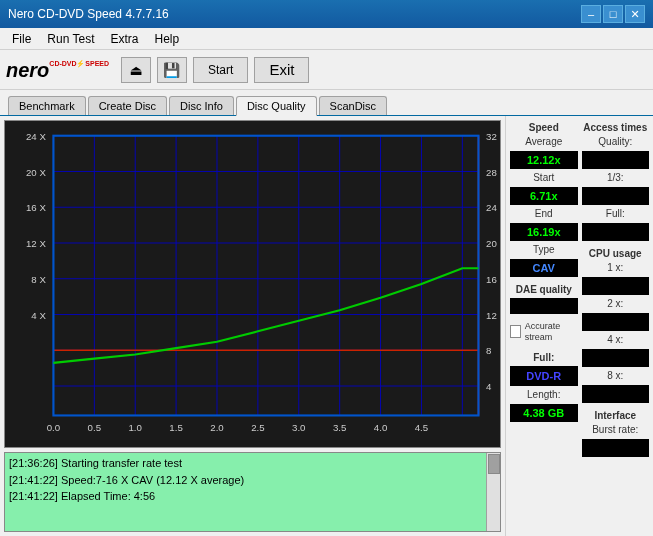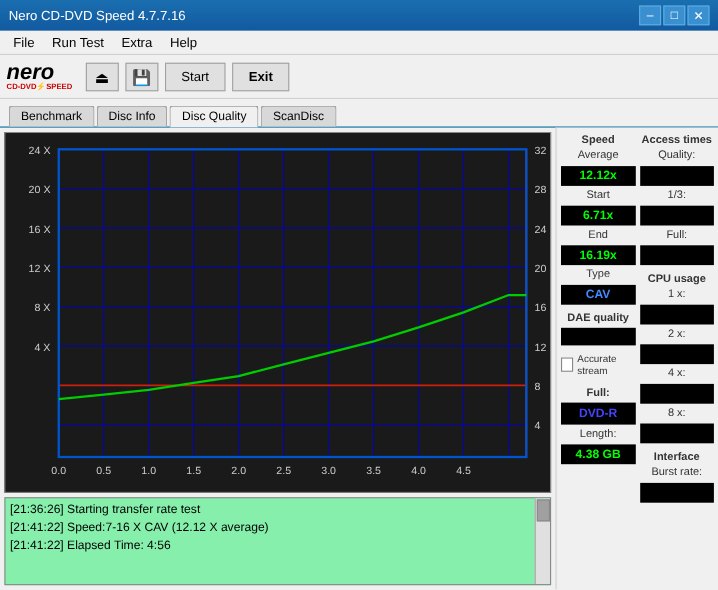--- a/index.html
+++ b/index.html
@@ -65,21 +65,21 @@
       border: 1px solid #a0a0a0; cursor: pointer;
       display: flex; align-items: center; justify-content: center;
       font-size: 14px;
     }
     .btn-start {
       height: 26px; padding: 0 14px; background: #e0e0e0;
       border: 1px solid #a0a0a0; cursor: pointer; font-size: 12px;
     }
     .btn-exit {
       height: 26px; padding: 0 14px; background: #e0e0e0;
-      border: 1px solid #a0a0a0; cursor: pointer; font-size: 12px; font-weight: bold;
+      border: 1px solid #a0a0a0; cursor: pointer; font-size: 15px;
     }
     
     
     .tab-strip {
       background: #f0f0f0;
       height: 26px;
       display: flex;
       align-items: flex-end;
       padding-left: 8px;
       border-bottom: 1px solid #0369a1;
@@ -244,33 +244,34 @@
 
 <div class="menu-bar">
   <span class="menu-item">File</span>
   <span class="menu-item">Run Test</span>
   <span class="menu-item">Extra</span>
   <span class="menu-item">Help</span>
 </div>
 
 <div class="toolbar">
   <div class="logo-area">
-    <div style="display:flex;flex-direction:column;align-items:flex-start;">
+    <div style="display:flex;align-items:flex-start;">
       <span class="logo-text" style="font-size:20px;font-weight:bold;font-style:italic;color:black;line-height:1;">nero</span>
       <span class="logo-sub" style="font-size:7px;color:#cc0000;font-weight:bold;letter-spacing:0px;line-height:1;">CD-DVD<span style="color:#cc0000;">⚡</span>SPEED</span>
     </div>
   </div>
   <button class="toolbar-icon-btn" title="Eject">⏏</button>
   <button class="toolbar-icon-btn" title="Save">💾</button>
   <button class="btn-start">Start</button>
   <button class="btn-exit">Exit</button>
 </div>
 
 <div class="tab-strip">
   <div class="tab">Benchmark</div>
+  <div class="tab">Create Disc</div>
   <div class="tab">Disc Info</div>
   <div class="tab active">Disc Quality</div>
   <div class="tab">ScanDisc</div>
 </div>
 
 <div class="main-content">
 
   <div style="display:flex;flex-direction:column;flex:1;">
     <div class="chart-area" style="flex:1;position:relative;">
       <svg class="chart-svg" viewBox="0 0 460 310" preserveAspectRatio="none">

